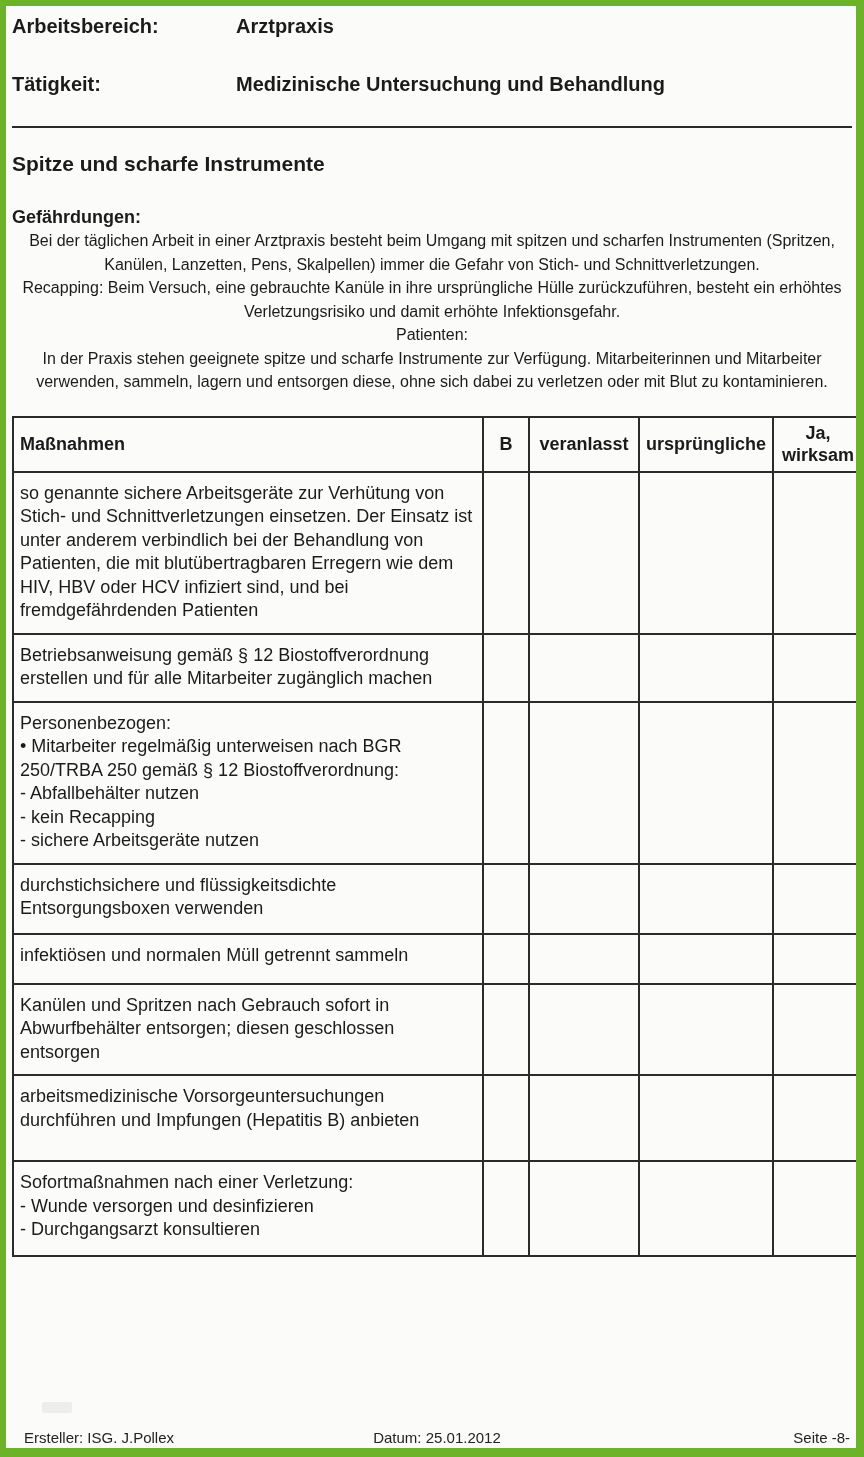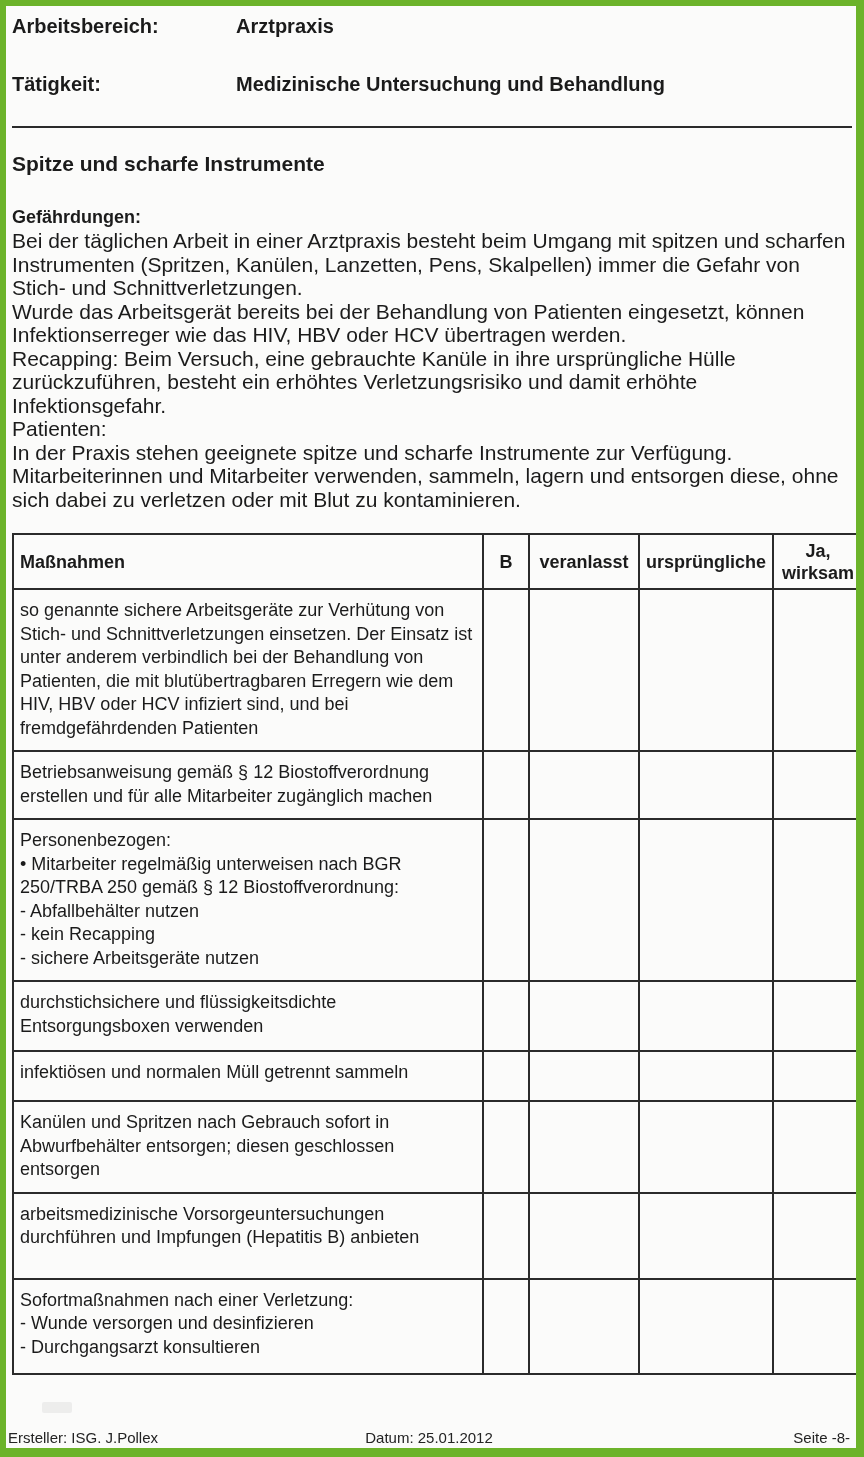--- a/index.html
+++ b/index.html
@@ -41,22 +41,23 @@
 
   .hazards-label {
     margin-top: 30px;
     font-weight: bold;
     font-size: 18px;
     line-height: 23px;
   }
 
   .hazards p {
     margin: 0;
-    font-size: 21px;
+    font-size: 16px;
     line-height: 23.5px;
+    text-align: center;
   }
 
   table.measures {
     margin-top: 22px;
     width: 850px;
     border-collapse: collapse;
     table-layout: fixed;
   }
   table.measures th, table.measures td {
     border: 2px solid #2b2b2b;
@@ -102,21 +103,21 @@
     left: 36px;
     top: 1396px;
     width: 30px;
     height: 11px;
     background: #ededec;
     border-radius: 2px;
   }
 
   .footer {
     position: absolute;
-    left: 0;
+    left: 16px;
     right: 4px;
     bottom: 0;
     display: flex;
     font-size: 15px;
     line-height: 20px;
     color: #232323;
   }
   .footer .f-left  { flex: 1; text-align: left;  padding-left: 2px; }
   .footer .f-mid   { flex: 1; text-align: center; }
   .footer .f-right { flex: 1; text-align: right; padding-right: 2px; }
@@ -139,21 +140,20 @@
     </div>
 
     <hr class="hdr-divider">
 
     <div class="section-title">Spitze und scharfe Instrumente</div>
 
     <div class="hazards-label">Gefährdungen:</div>
 
     <div class="hazards">
       <p>Bei der täglichen Arbeit in einer Arztpraxis besteht beim Umgang mit spitzen und scharfen Instrumenten (Spritzen, Kanülen, Lanzetten, Pens, Skalpellen) immer die Gefahr von Stich- und Schnittverletzungen.</p>
-      <p>Wurde das Arbeitsgerät bereits bei der Behandlung von Patienten eingesetzt, können Infektionserreger wie das HIV, HBV oder HCV übertragen werden.</p>
       <p>Recapping: Beim Versuch, eine gebrauchte Kanüle in ihre ursprüngliche Hülle zurückzuführen, besteht ein erhöhtes Verletzungsrisiko und damit erhöhte Infektionsgefahr.</p>
       <p>Patienten:</p>
       <p>In der Praxis stehen geeignete spitze und scharfe Instrumente zur Verfügung. Mitarbeiterinnen und Mitarbeiter verwenden, sammeln, lagern und entsorgen diese, ohne sich dabei zu verletzen oder mit Blut zu kontaminieren.</p>
     </div>
 
     <table class="measures">
       <colgroup>
         <col class="c-massnahmen">
           <col class="c-b">
           <col class="c-veranlasst">

